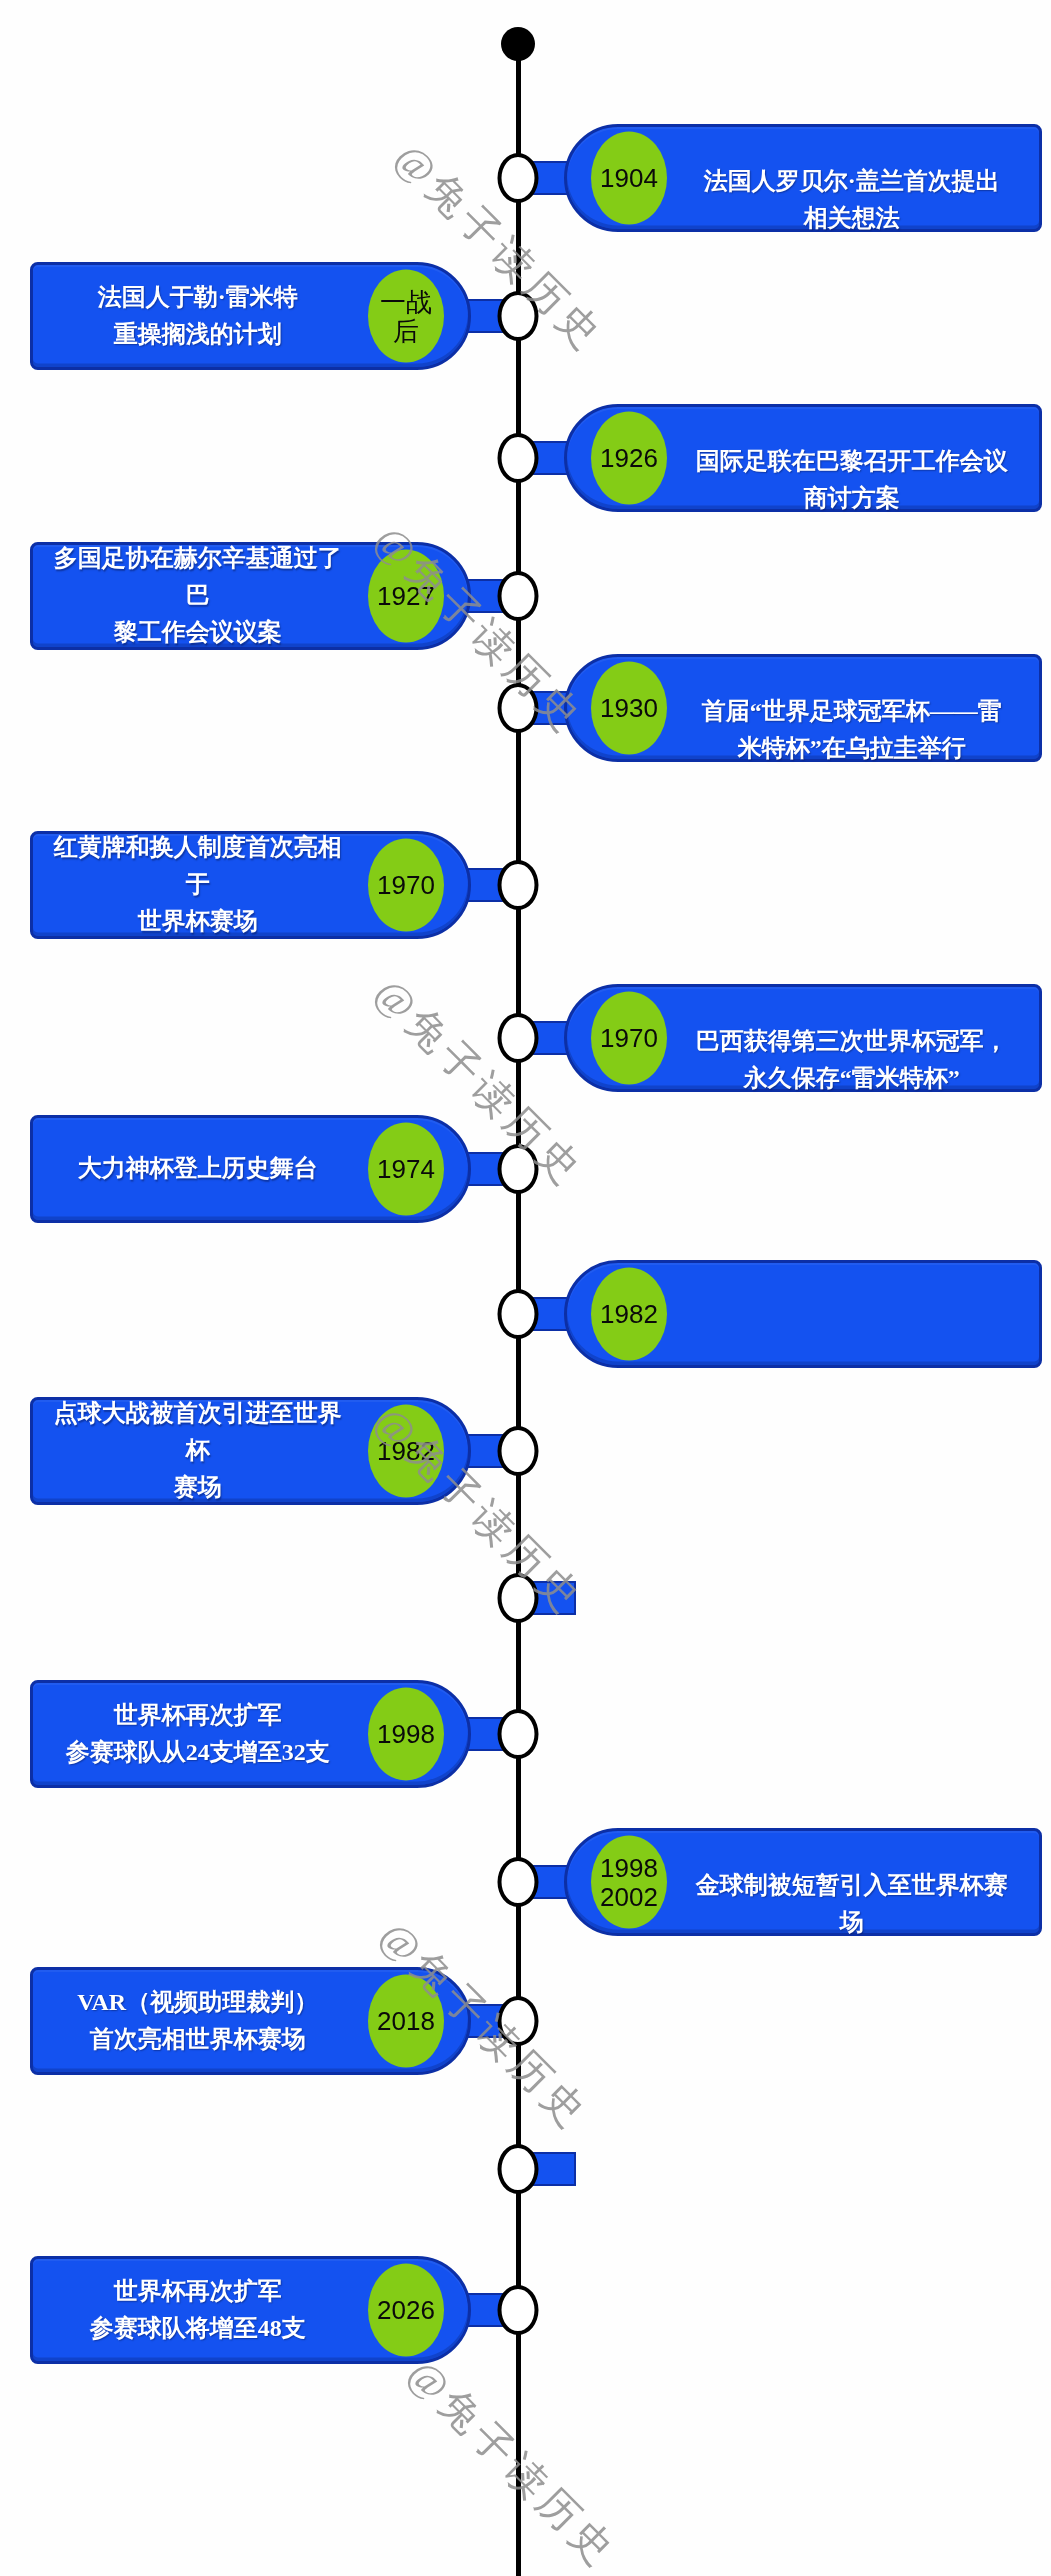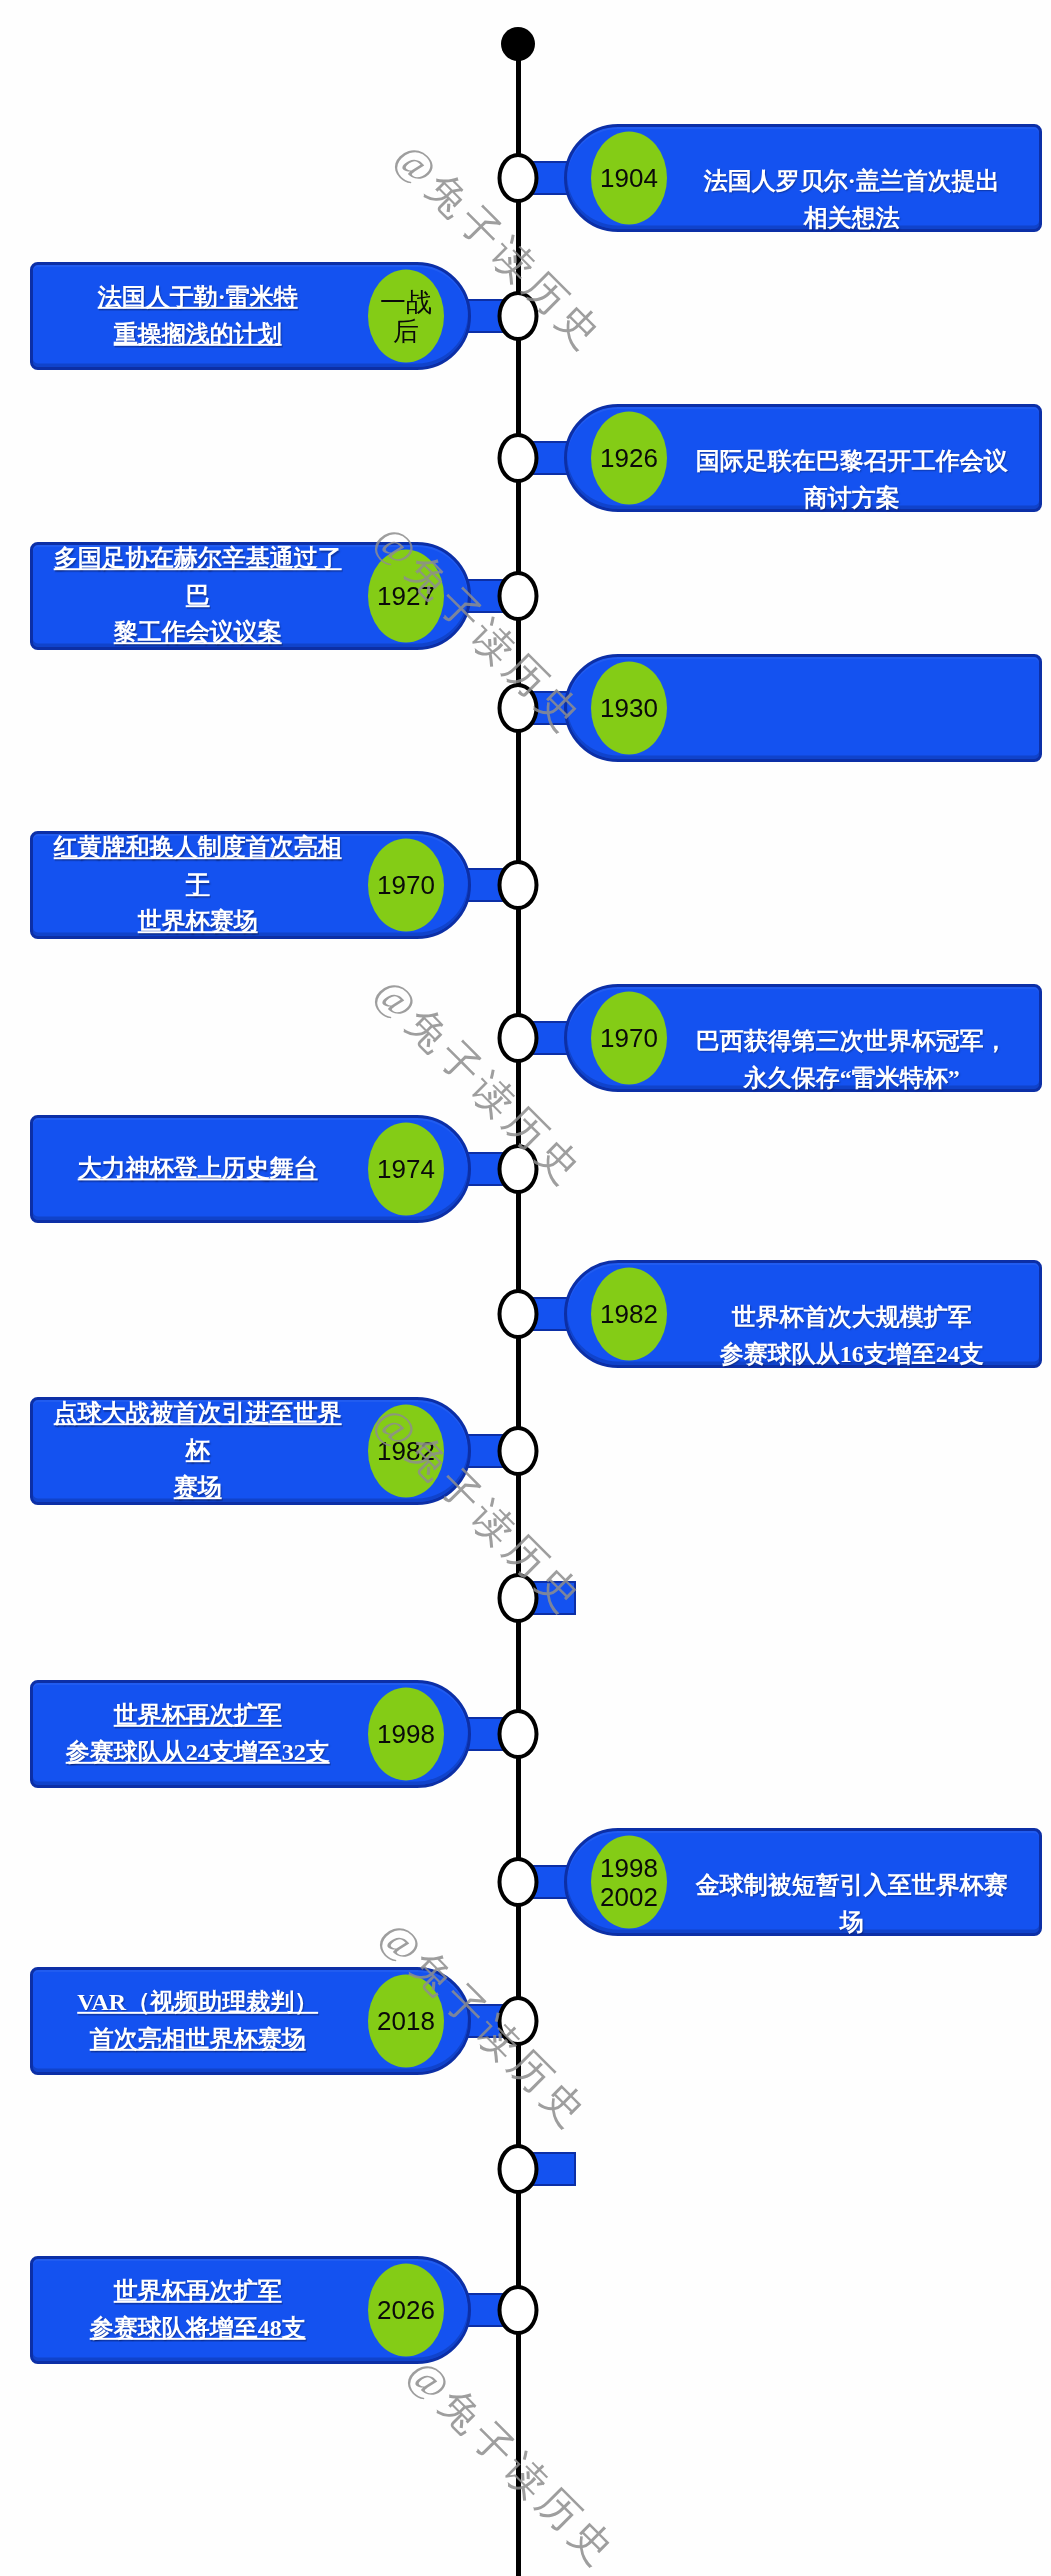--- a/index.html
+++ b/index.html
@@ -34,21 +34,21 @@
           white-space:pre-line; z-index:2; }
   .entry.right .year { left:24px; }
   .entry.left  .year { right:24px; }
 
   .pill-text { position:absolute; top:50%; transform:translateY(-50%);
                color:#fff; font-weight:bold; font-size:24px; line-height:1.55;
                text-align:center; white-space:pre-line;
                text-shadow:1px 1.5px 1.5px rgba(0,0,30,0.35);
                font-family:"Liberation Serif","DejaVu Serif",serif; }
   .entry.right .pill-text { left:112px; right:14.4px;margin-top:22px; }
-  .entry.left  .pill-text { left:14.4px;  right:120px;text-decoration:underline; }
+  .entry.left  .pill-text { left:14.4px;  right:120px; }
 
   
   .watermark { position:absolute; color:#8e8e8e; opacity:0.85; font-size:41px;
                letter-spacing:5.2px; white-space:nowrap; z-index:10;
                transform:rotate(45deg); transform-origin:0 0;
                font-family:"Liberation Serif","DejaVu Serif",serif; }
 </style>
 </head>
 <body>
 
@@ -91,20 +91,22 @@
       <div class="year">1927</div>
       <div class="pill-text">多国足协在赫尔辛基通过了巴
 黎工作会议议案</div>
     </div>
   </div>
     <div class="entry right" style="top: 654px;">
     <div class="stub"></div>
     <div class="node"></div>
     <div class="pill">
       <div class="year">1930</div>
+      <div class="pill-text">首届“世界足球冠军杯——雷
+米特杯”在乌拉圭举行</div>
     </div>
   </div>
     <div class="entry left" style="top: 831px;">
     <div class="stub"></div>
     <div class="node"></div>
     <div class="pill">
       <div class="year">1970</div>
       <div class="pill-text">红黄牌和换人制度首次亮相于
 世界杯赛场</div>
     </div>
@@ -124,22 +126,20 @@
     <div class="pill">
       <div class="year">1974</div>
       <div class="pill-text">大力神杯登上历史舞台</div>
     </div>
   </div>
     <div class="entry right" style="top: 1260px;">
     <div class="stub"></div>
     <div class="node"></div>
     <div class="pill">
       <div class="year">1982</div>
-      <div class="pill-text">世界杯首次大规模扩军
-参赛球队从16支增至24支</div>
     </div>
   </div>
     <div class="entry left" style="top: 1397px;">
     <div class="stub"></div>
     <div class="node"></div>
     <div class="pill">
       <div class="year">1982</div>
       <div class="pill-text">点球大战被首次引进至世界杯
 赛场</div>
     </div>

